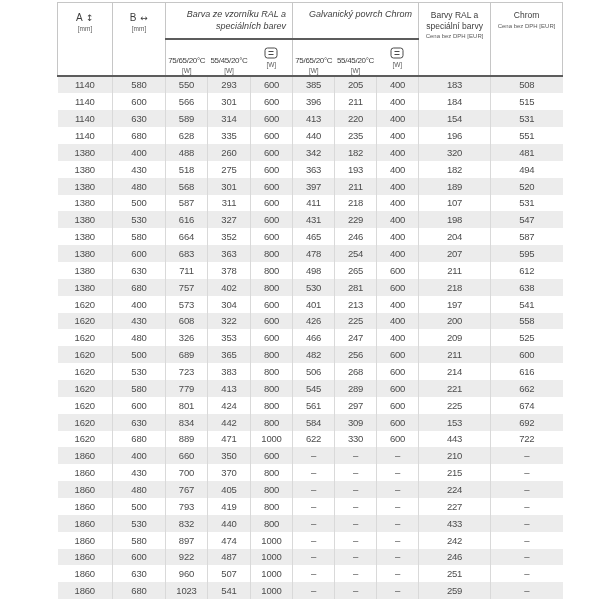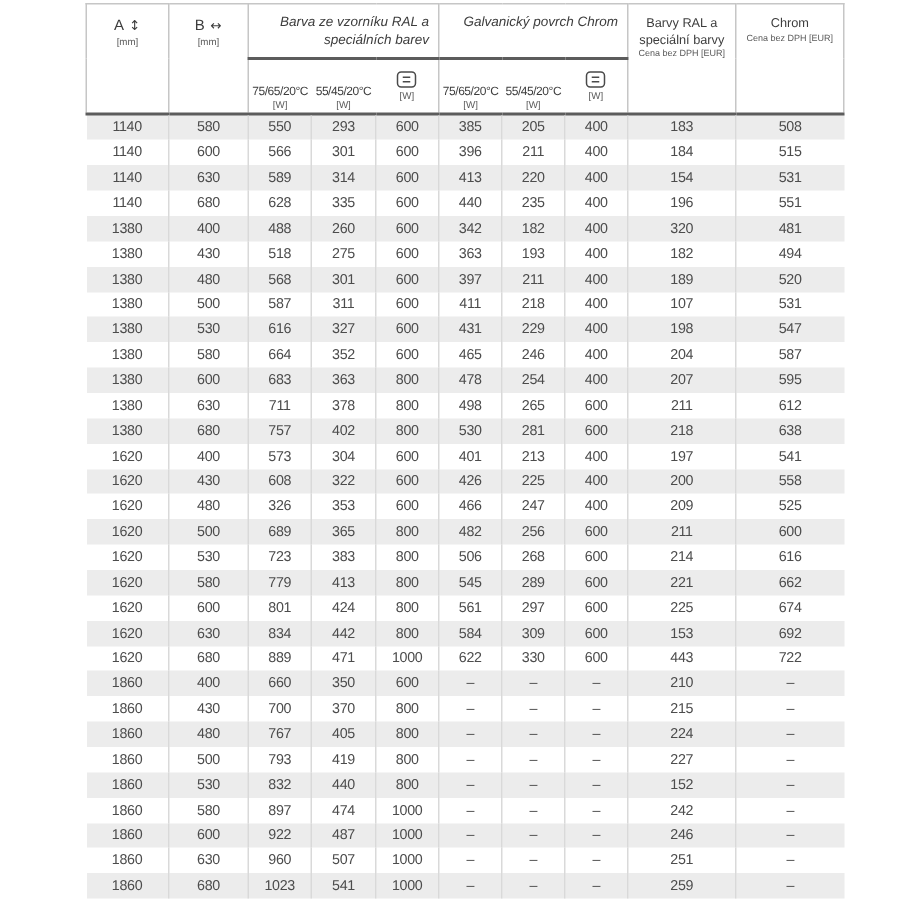--- a/index.html
+++ b/index.html
@@ -459,21 +459,21 @@
       </tr>
       <tr>
         <td>1860</td>
         <td>530</td>
         <td>832</td>
         <td>440</td>
         <td>800</td>
         <td>–</td>
         <td>–</td>
         <td>–</td>
-        <td>152</td>
+        <td>433</td>
         <td>–</td>
       </tr>
       <tr>
         <td>1860</td>
         <td>580</td>
         <td>897</td>
         <td>474</td>
         <td>1000</td>
         <td>–</td>
         <td>–</td>

